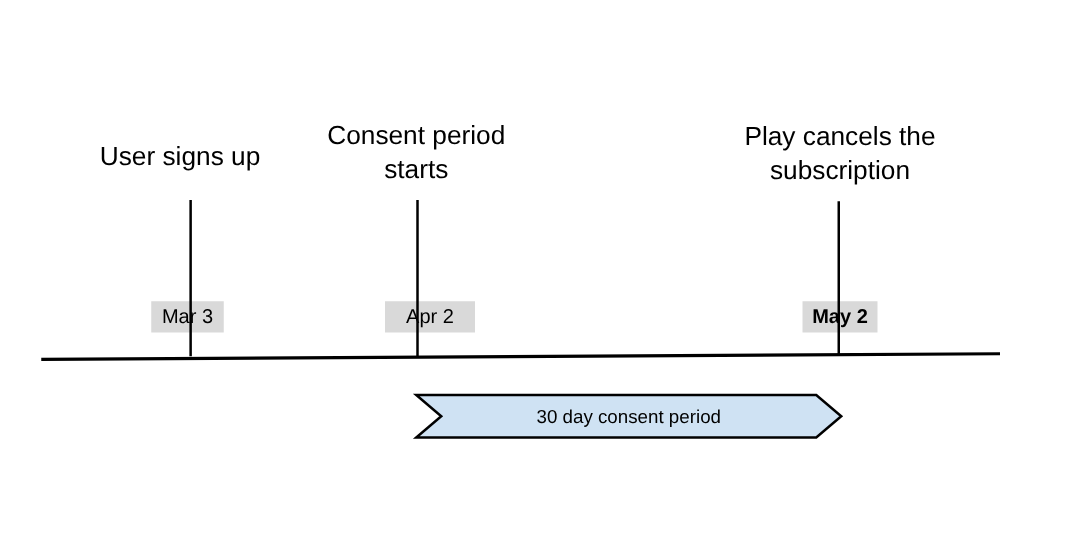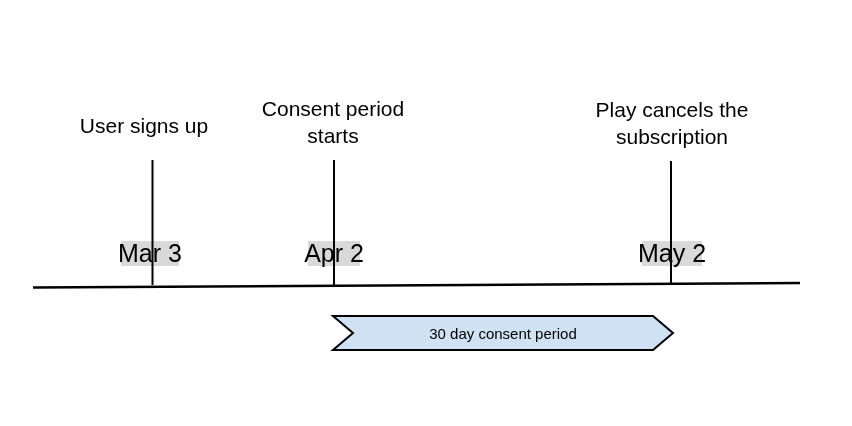--- a/index.html
+++ b/index.html
@@ -31,27 +31,27 @@
     line-height: 27px;
     white-space: nowrap;
   }
   .date-chip {
     position: absolute;
     z-index: 1;
     background: #d9d9d9;
     display: flex;
     align-items: center;
     justify-content: center;
-    font-size: 25px;
+    font-size: 16px;
     white-space: nowrap;
     text-align: center;
   }
   .chip-1 { left: 121px; top: 241px; width: 58px; height: 25px; }
-  .chip-2 { left: 308px; top: 241px; width: 52px; height: 25px; }
-  .chip-3 { left: 642px; top: 241px; width: 60px; height: 25px; }
+  .chip-2 { left: 308px; top: 241px; width: 72px; height: 25px; }
+  .chip-3 { left: 642px; top: 241px; width: 60px; height: 25px; font-weight: bold; }
   .banner-label {
     position: absolute;
     z-index: 3;
     left: 333px;
     top: 316px;
     width: 340px;
     height: 34px;
     display: flex;
     align-items: center;
     justify-content: center;

